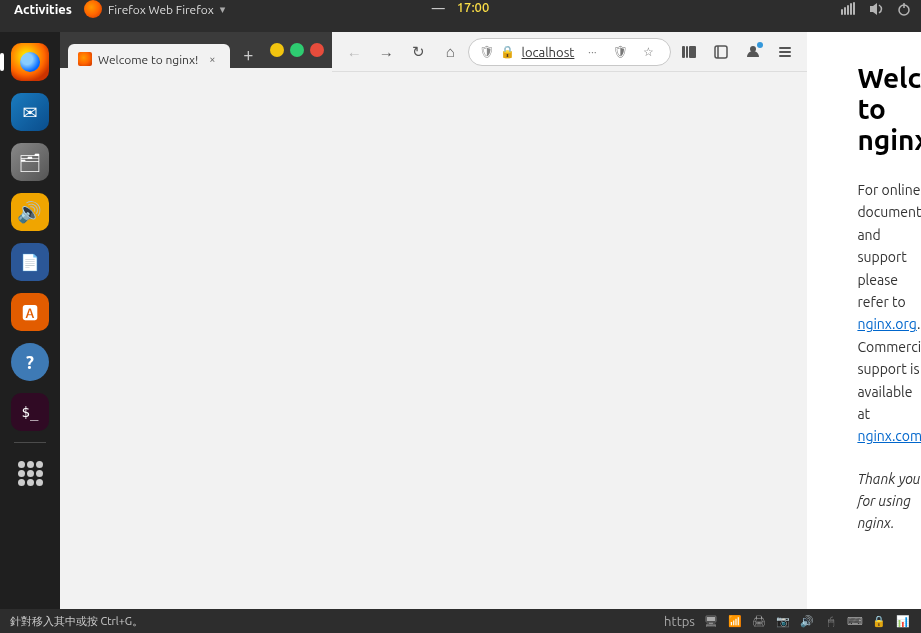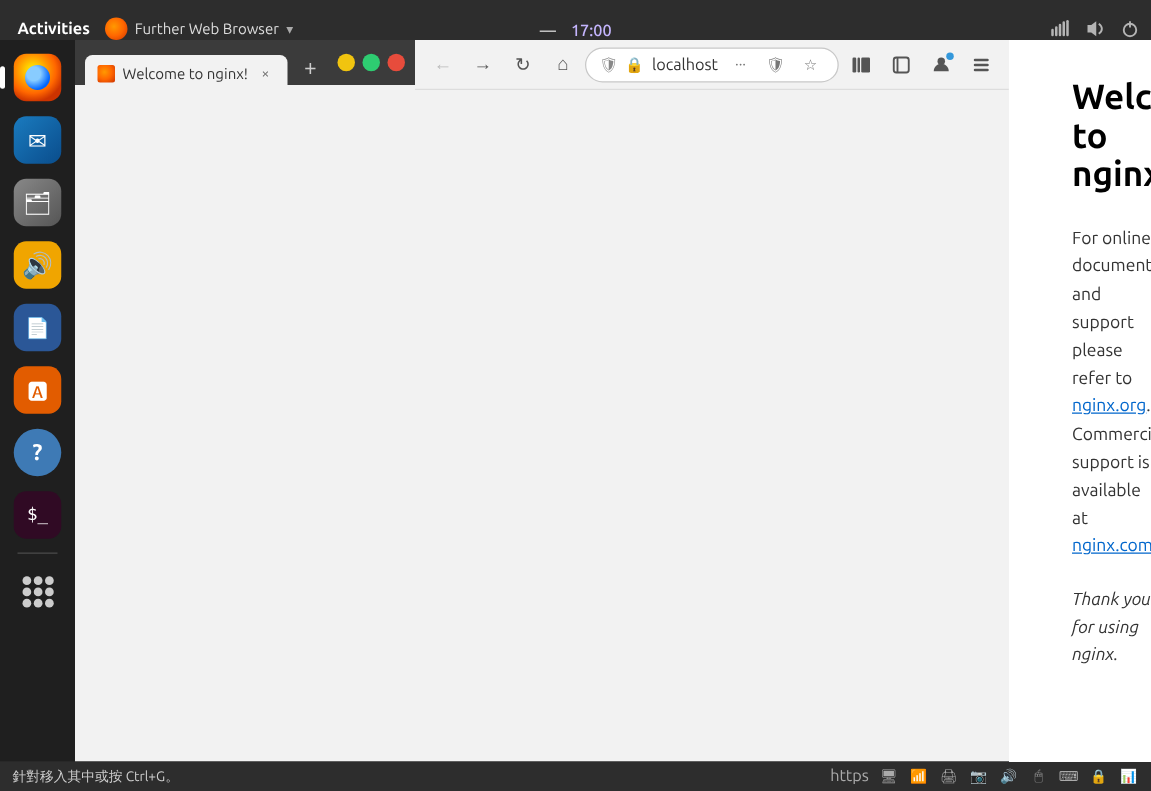--- a/index.html
+++ b/index.html
@@ -4,21 +4,21 @@
   <style>
     * { margin: 0; padding: 0; box-sizing: border-box; }
     body { width: 921px; height: 633px; overflow: hidden; font-family: 'Ubuntu', 'Segoe UI', sans-serif; background: #2c2c2c; }
 
     
     .top-bar {
       width: 100%;
       height: 32px;
       background: #2d2d2d;
       display: flex;
-      align-items: flex-end;
+      align-items: flex-start;
       justify-content: space-between;
       color: #fff;
       font-size: 13px;
       padding: 0 8px;
       position: relative;
       z-index: 100;
     }
     .top-bar-left {
       display: flex;
       align-items: center;
@@ -249,20 +249,21 @@
       color: #888;
     }
     .address-bar-lock {
       font-size: 12px;
       color: #888;
     }
     .address-bar-url {
       flex: 1;
       font-size: 13px;
       color: #333;
+      text-decoration: underline;
     }
     .address-bar-actions {
       display: flex;
       gap: 4px;
       align-items: center;
     }
     .addr-action-btn {
       width: 24px;
       height: 24px;
       display: flex;
@@ -347,26 +348,26 @@
       color: #aaa;
     }
   </style>
 </head>
 <body>
 
 <div class="top-bar">
   <div class="top-bar-left">
     <span class="top-bar-activities">Activities</span>
     <div class="firefox-menu-icon"></div>
-    <span style="color:#ddd;font-size:12px;">Further Web Browser</span>
+    <span style="color:#ddd;font-size:12px;">Firefox Web Firefox</span>
     <span style="color:#aaa;font-size:11px;cursor:pointer;">▾</span>
   </div>
   <div class="top-bar-center">
     <span style="color:#ccc;font-size:13px;font-weight:500;">—</span>
-    <span style="color:#c4b5fd;font-weight:500;font-size:13px;margin-left:6px;">17:00</span>
+    <span style="color:#fde047;font-weight:500;font-size:13px;margin-left:6px;">17:00</span>
   </div>
   <div class="top-bar-right">
     <div class="top-bar-icon">
       <svg width="16" height="16" viewBox="0 0 16 16" fill="#ccc">
           <rect x="1" y="8" width="2" height="6" rx="1"></rect>
           <rect x="4" y="6" width="2" height="8" rx="1"></rect>
           <rect x="7" y="4" width="2" height="10" rx="1"></rect>
           <rect x="10" y="2" width="2" height="12" rx="1"></rect>
           <rect x="13" y="1" width="2" height="13" rx="1"></rect>
         </svg>

